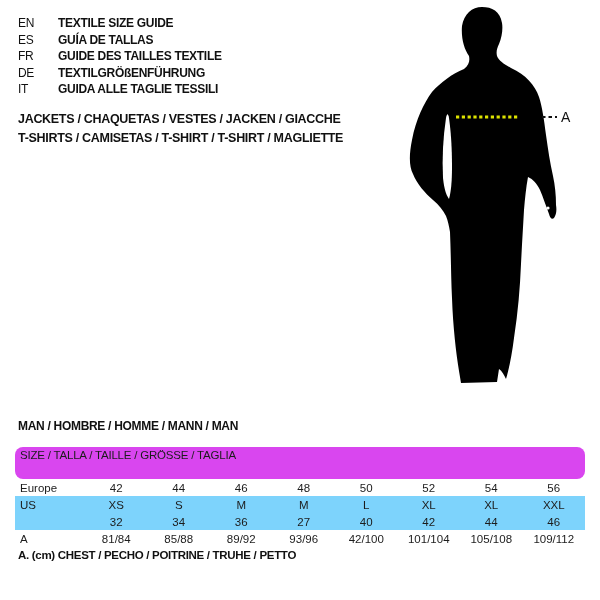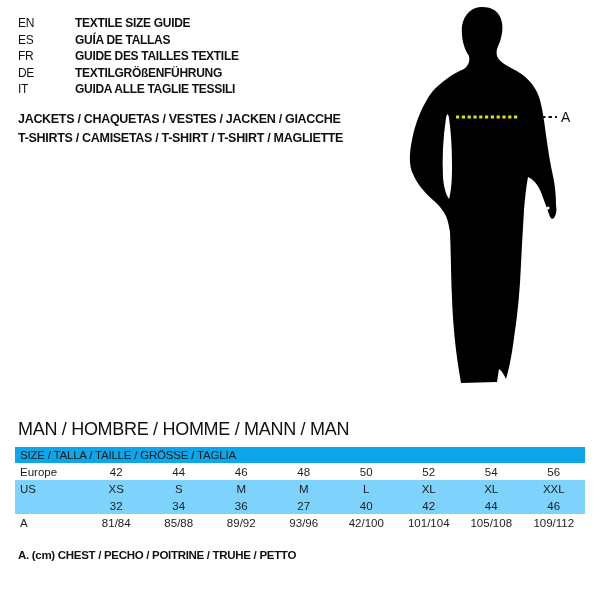--- a/index.html
+++ b/index.html
@@ -4,31 +4,31 @@
 <style>
   html,body{margin:0;padding:0;background:#ffffff;}
   .page{
     position:relative;width:600px;height:600px;background:#ffffff;overflow:hidden;
     font-family:"Liberation Sans",sans-serif;color:#111;
   }
   
   .lang-list{position:absolute;left:18px;top:15px;}
   .lang-row{display:flex;height:16.5px;align-items:center;}
   .lang-code{width:40px;font-size:12px;font-weight:400;letter-spacing:-0.3px;}
-  .lang-label{font-size:12px;font-weight:700;letter-spacing:-0.3px;white-space:nowrap;margin-left:17px;}
+  .lang-label{font-size:12px;font-weight:700;letter-spacing:-0.3px;white-space:nowrap;}
   
   .categories{position:absolute;left:18px;top:110px;}
   .cat-line{font-size:12.5px;font-weight:700;letter-spacing:-0.3px;height:19px;line-height:19px;white-space:nowrap;}
   
   .figure-svg{position:absolute;left:0;top:0;width:600px;height:600px;pointer-events:none;}
   
-  .section-title{position:absolute;left:18px;top:419px;font-size:18px;font-weight:400;letter-spacing:-0.3px;}
+  .section-title{position:absolute;left:18px;top:419px;font-size:12px;font-weight:700;letter-spacing:-0.3px;}
   
   .size-table{position:absolute;left:15px;top:447px;width:570px;font-size:11.5px;color:#1c1c1c;}
-  .st-header{height:16px;line-height:16px;background:#0ea5e9;padding-left:5px;letter-spacing:-0.2px;}
+  .st-header{height:32px;line-height:16px;background:#d946ef;padding-left:5px;letter-spacing:-0.2px;border-radius:8px;}
   .st-row{display:grid;grid-template-columns:70px repeat(8,1fr);height:17px;align-items:center;}
   .st-row.band{background:#7dd3fc;}
   .st-label{text-align:left;padding-left:5px;}
   .st-val{text-align:center;}
   
   .footnote{position:absolute;left:18px;top:549px;font-size:11.5px;font-weight:700;letter-spacing:-0.3px;}
 </style>
 </head>
 <body>
 

